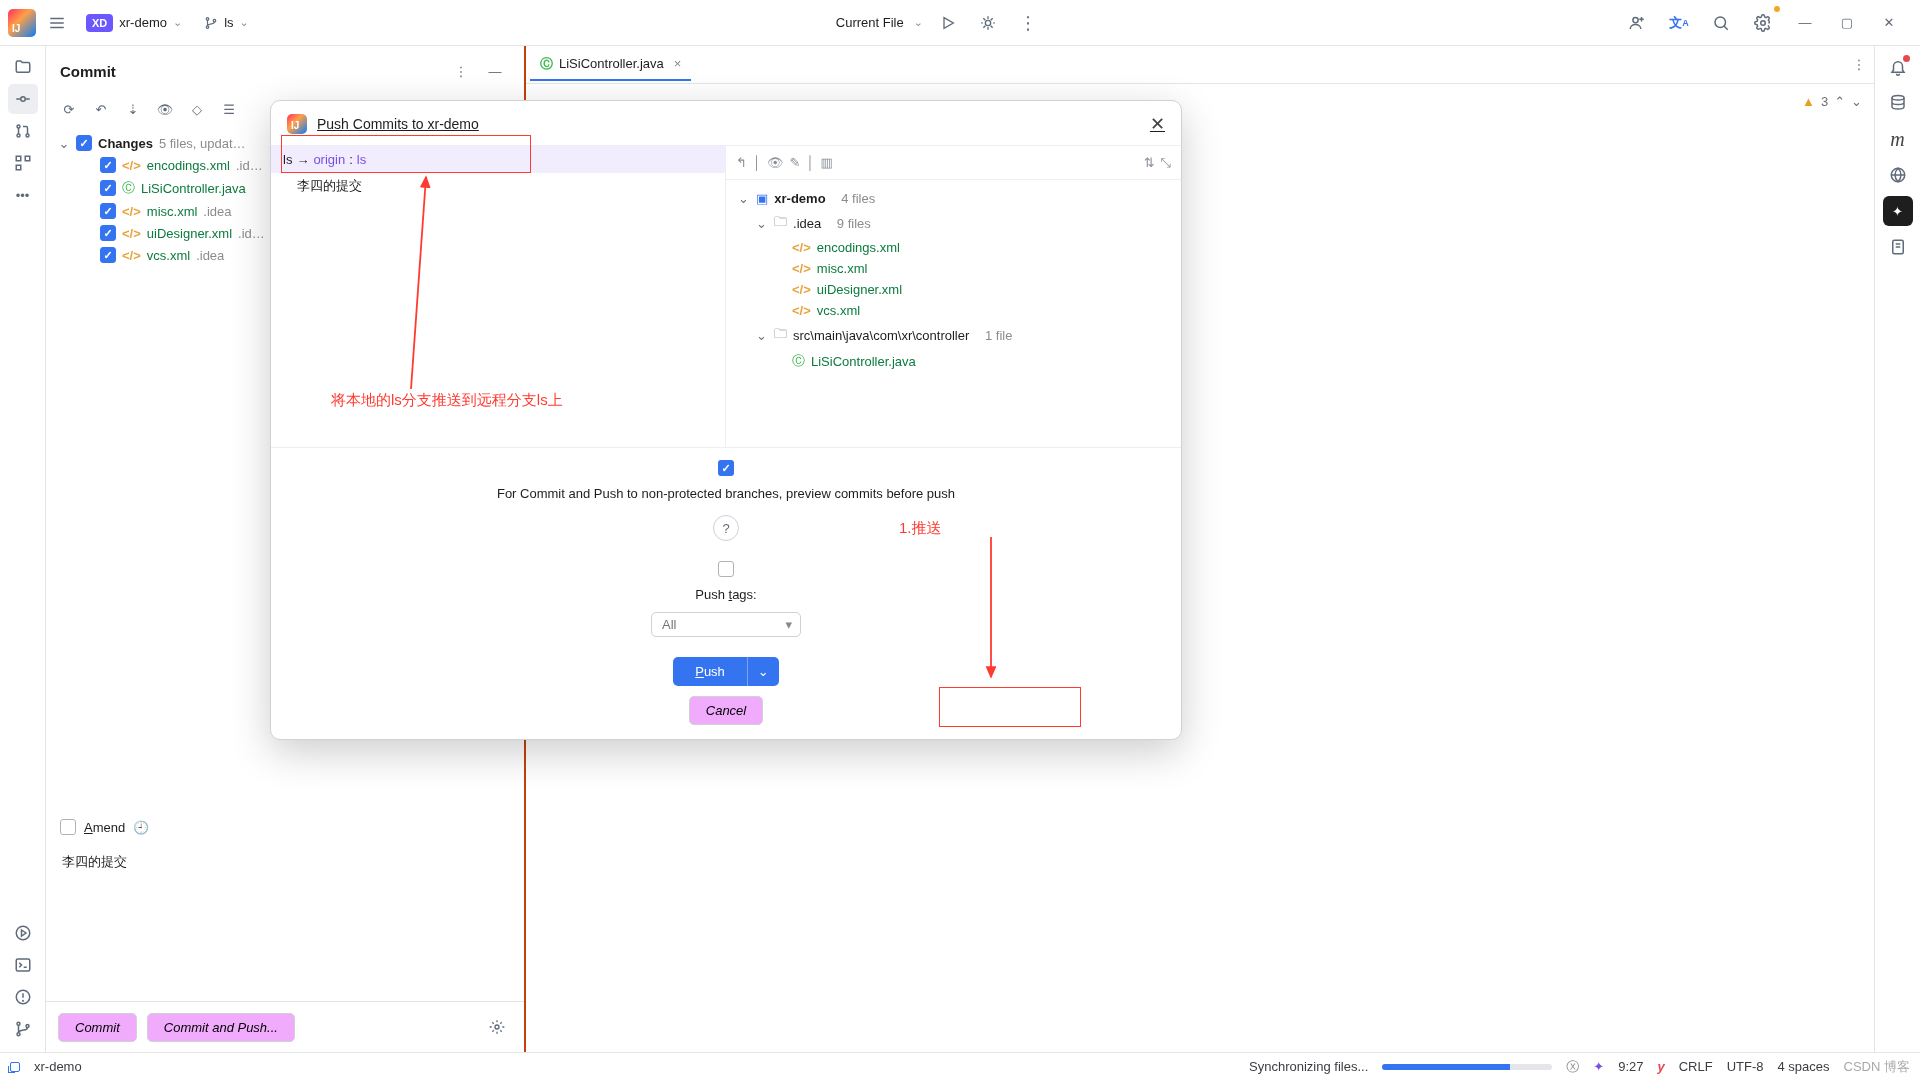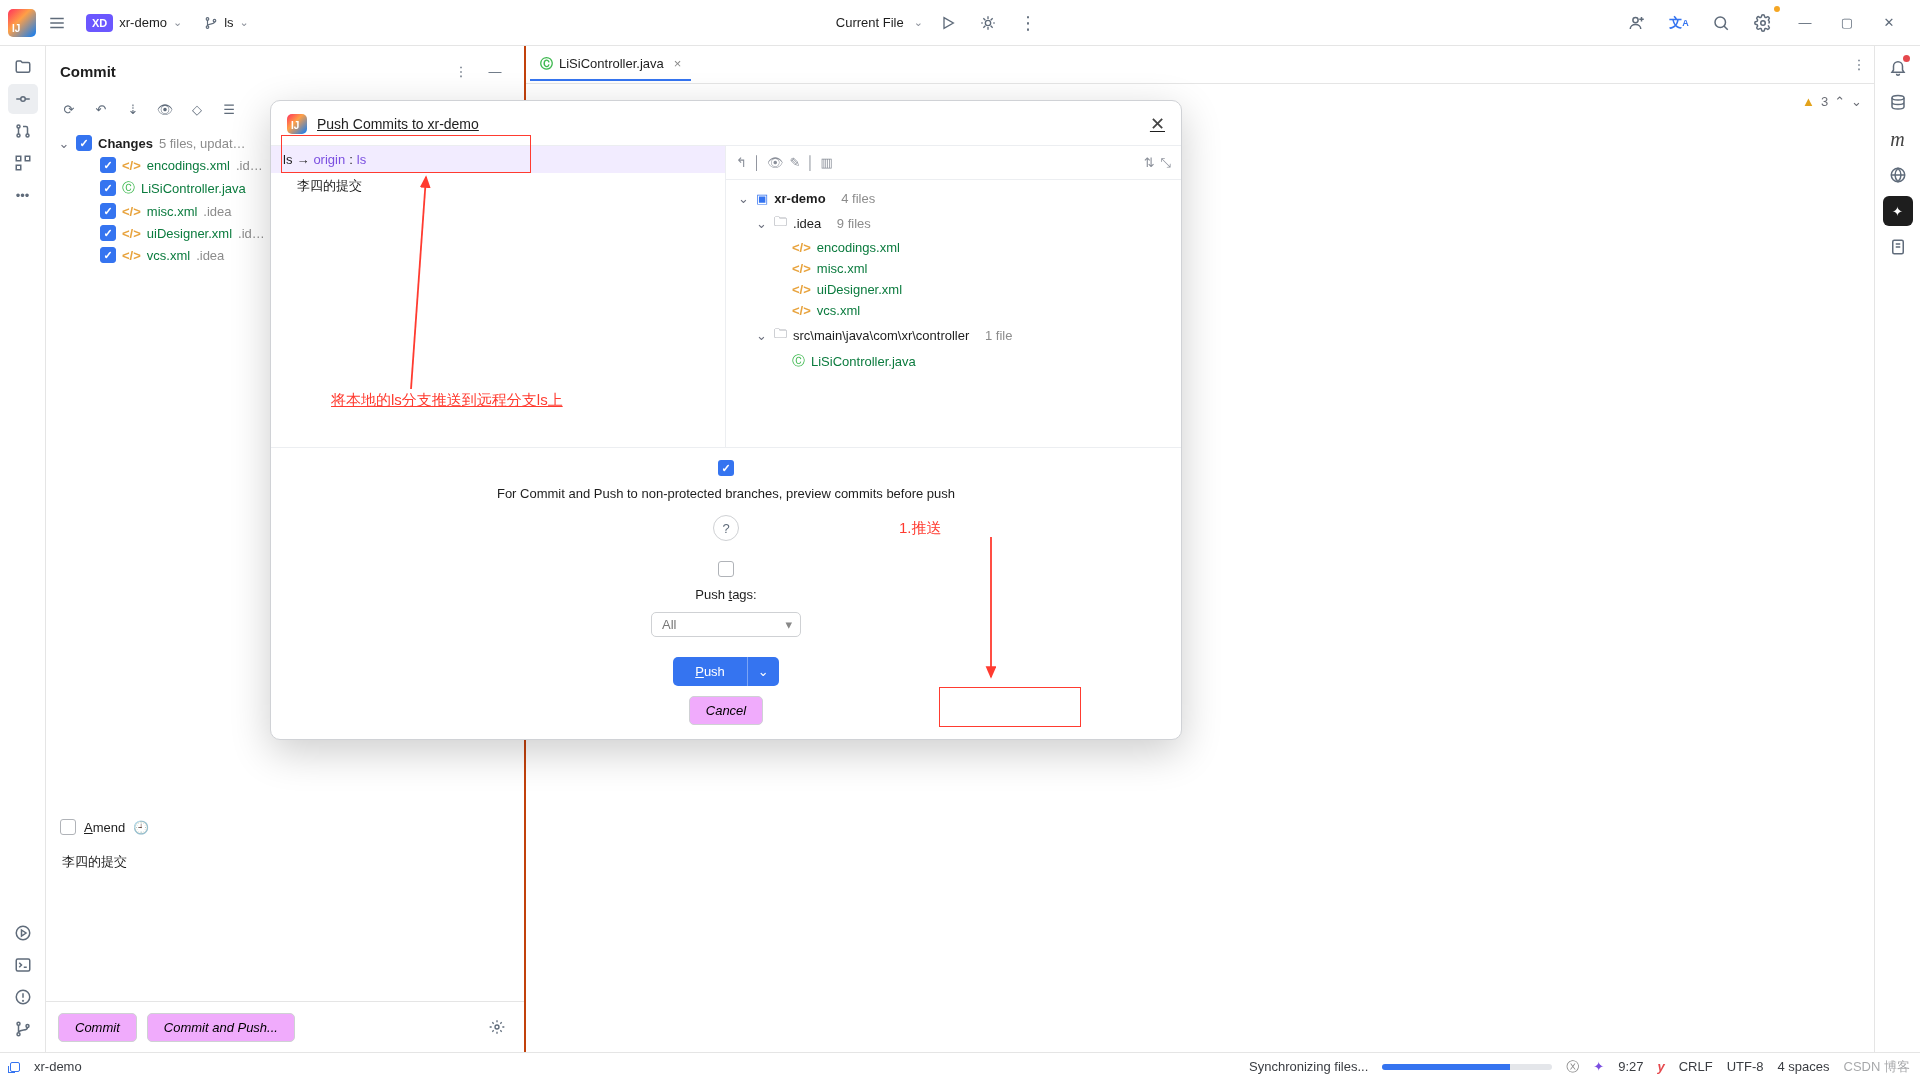--- a/index.html
+++ b/index.html
@@ -432,21 +432,21 @@
       <span class="push-btn">
         <span class="main"><u>P</u>ush</span>
         <span class="dd">⌄</span>
       </span>
       <button class="btn">Cancel</button>
     </div>
   </div>
 
   <div class="redbox" style="left:10px;top:34px;width:250px;height:38px;"></div>
   <div class="redbox" style="left:668px;top:586px;width:142px;height:40px;"></div>
-  <div class="anno-text" style="left:60px;top:290px;text-decoration:underline;">将本地的ls分支推送到远程分支ls上</div>
+  <div class="anno-text" style="left:60px;top:290px;">将本地的ls分支推送到远程分支ls上</div>
   <div class="anno-text" style="left:628px;top:418px;">1.推送</div>
   <svg class="arrow-svg" style="left:60px;top:70px;" width="120" height="220">
       <defs>
         <marker id="ah1" markerWidth="8" markerHeight="8" refX="6" refY="3" orient="auto">
           <path d="M0,0 L7,3 L0,6 z" fill="#ff3b30"></path>
         </marker>
       </defs>
       <line x1="80" y1="218" x2="95" y2="6" stroke="#ff3b30" stroke-width="1.8" marker-end="url(#ah1)"></line>
     </svg>
   <svg class="arrow-svg" style="left:700px;top:432px;" width="40" height="150">

